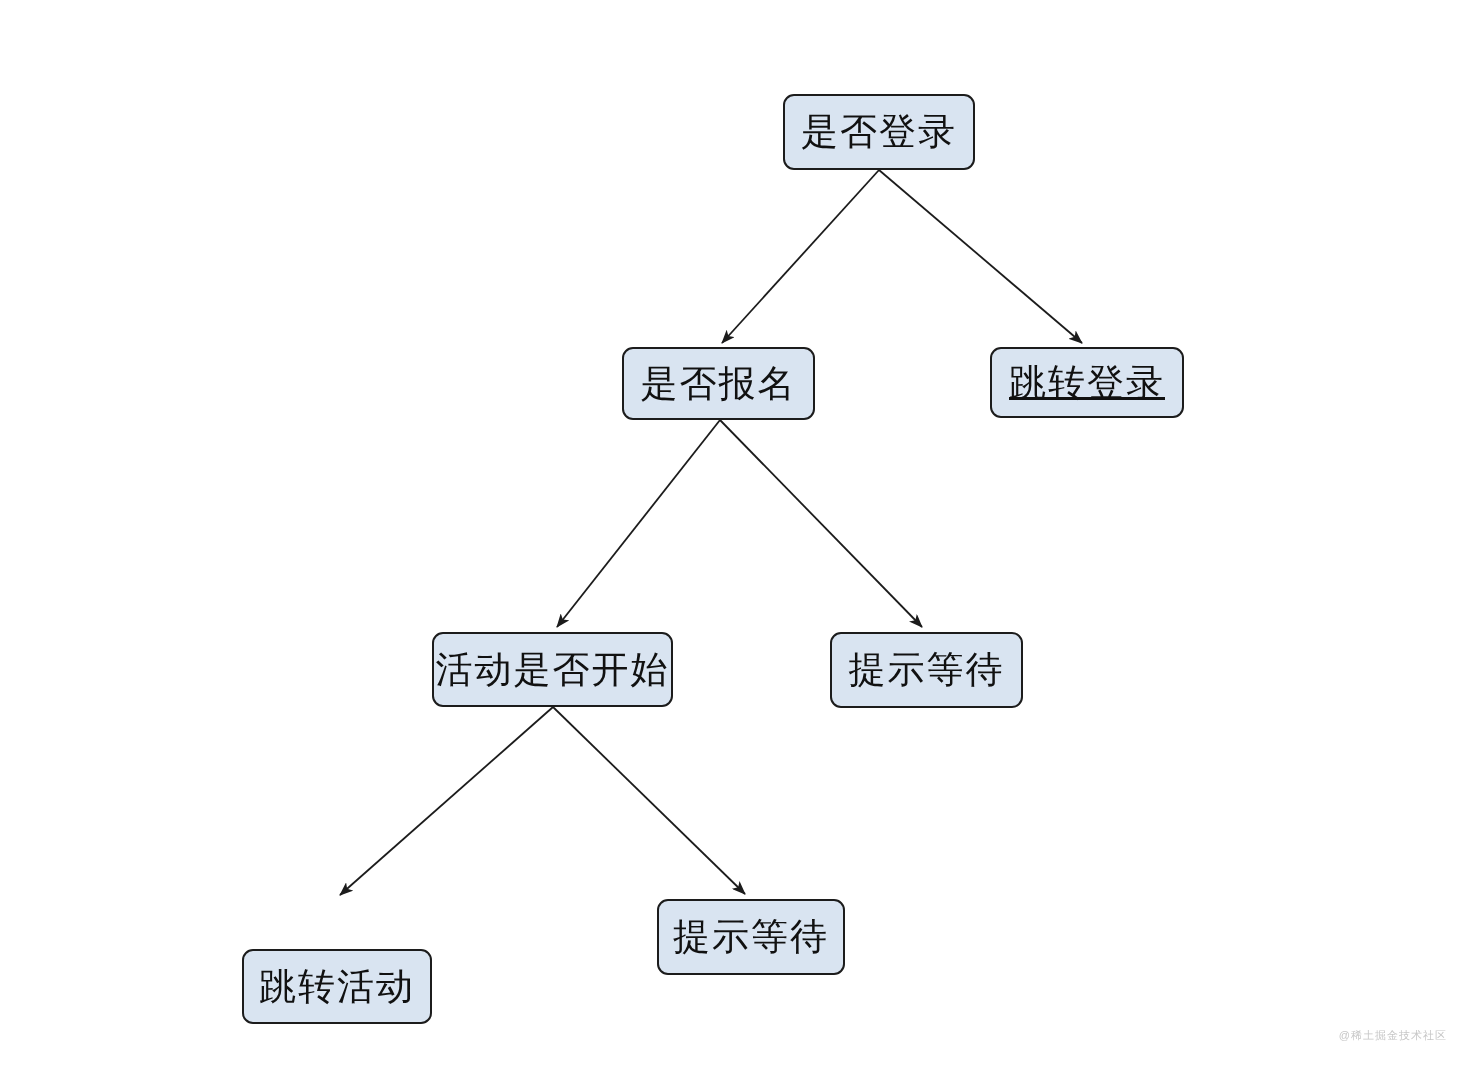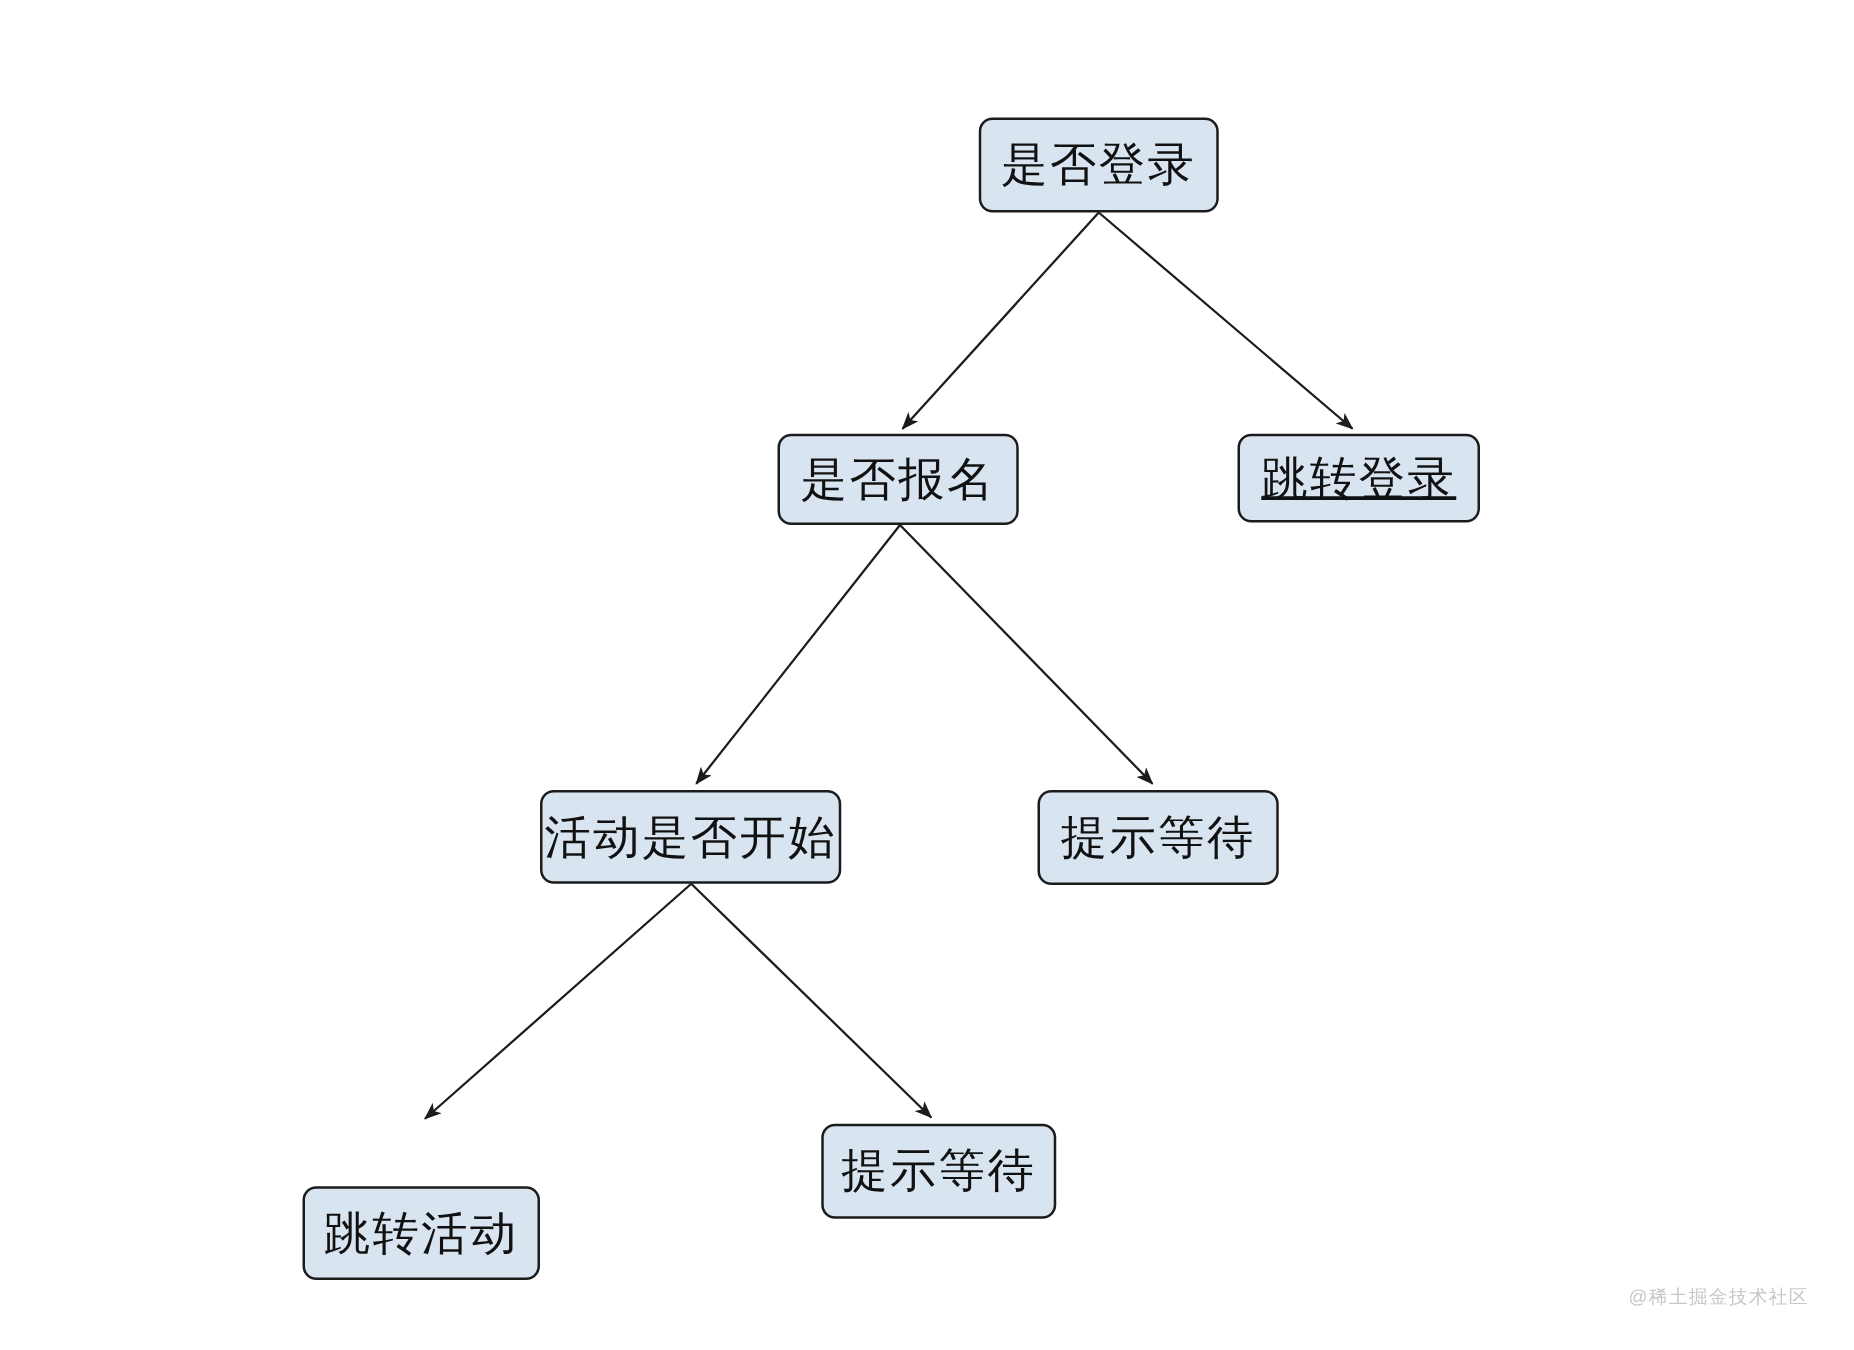--- a/index.html
+++ b/index.html
@@ -46,21 +46,21 @@
     border-radius: 11px;
     font-size: 37px;
     letter-spacing: 2px;
     color: #111111;
     white-space: nowrap;
   }
   .watermark {
     position: absolute;
     right: 36px;
     top: 1028px;
-    font-size: 15px;
+    font-size: 11px;
     letter-spacing: 1px;
     color: var(--watermark-color);
   }
 </style>
 </head>
 <body>
 
 <div class="canvas">
 
   <svg class="edges" viewBox="0 0 1483 1080" xmlns="http://www.w3.org/2000/svg">

